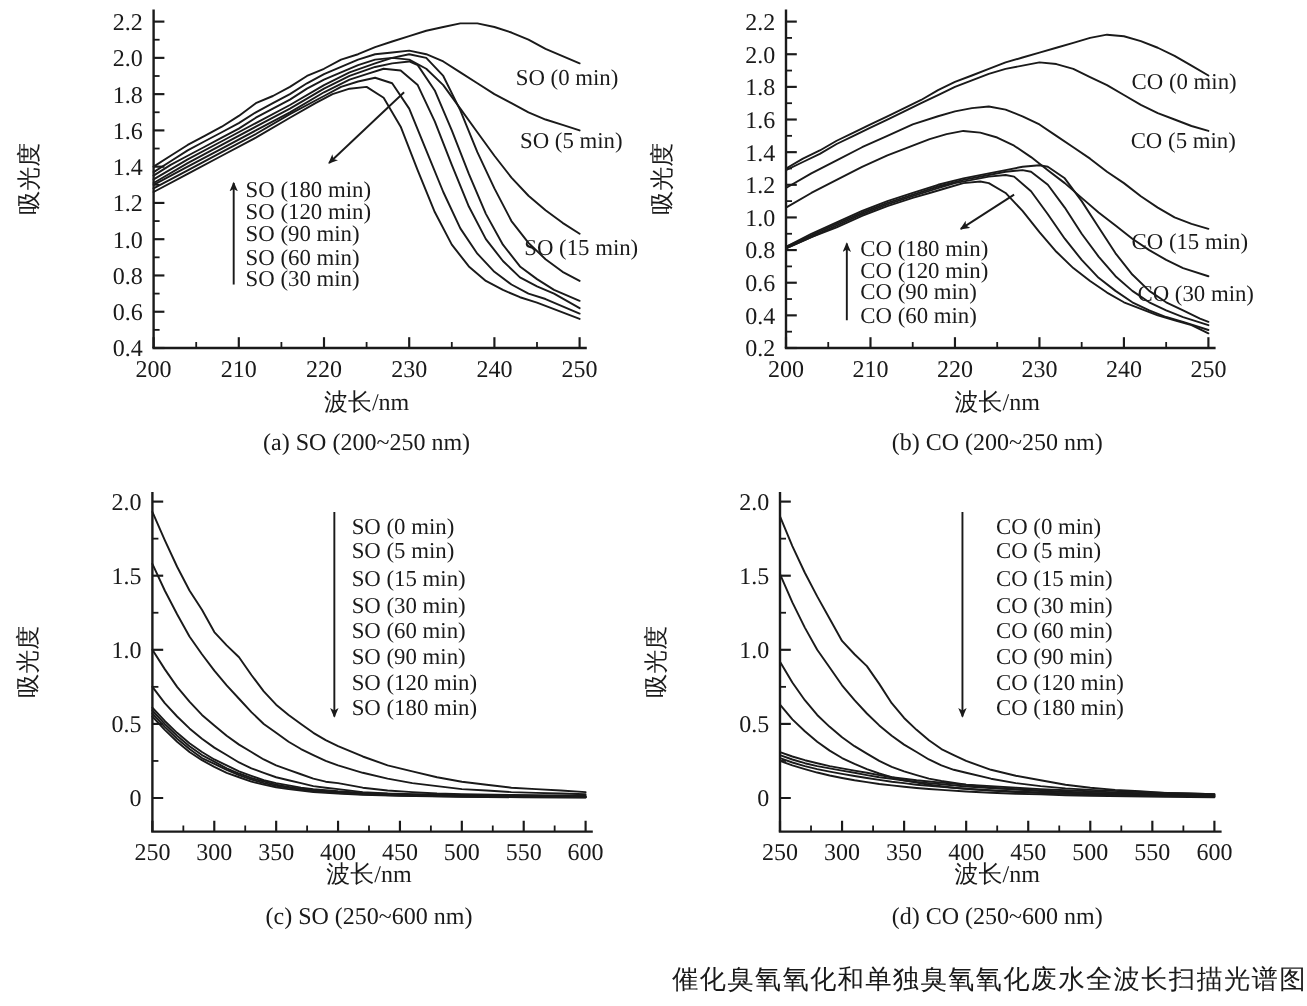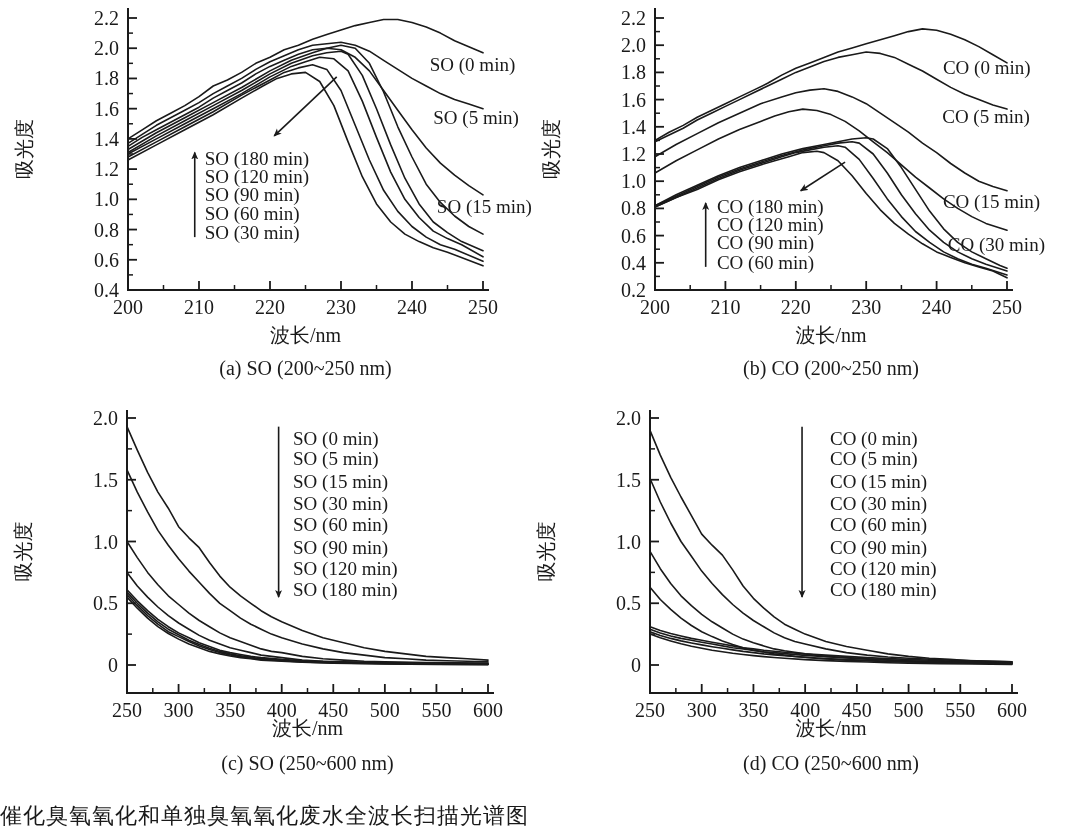--- a/index.html
+++ b/index.html
@@ -1,19 +1,19 @@
 <!DOCTYPE html>
 <html><head>
 <meta charset="utf-8">
 <style>
   html,body{margin:0;padding:0;background:#ffffff;}
   #figure{position:relative;width:1089px;height:838px;background:#ffffff;overflow:hidden;
           font-family:"Liberation Serif","DejaVu Serif",serif;}
   #figure svg{position:absolute;left:0;top:0;}
-  #main-caption{position:absolute;left:0;top:801px;width:1089px;text-align:left;
+  #main-caption{position:absolute;left:0;top:801px;width:1089px;text-align:right;
                 font-size:22px;color:#1a1a1a;letter-spacing:1px;}
   text{fill:#1a1a1a;}
 </style>
 </head>
 <body>
 
 <div id="figure">
   <svg id="chart-svg" width="1089" height="838" viewBox="0 0 1089 838">
     <defs>
       <marker id="ah" markerWidth="9" markerHeight="8" refX="7" refY="3.5" orient="auto" markerUnits="userSpaceOnUse">

